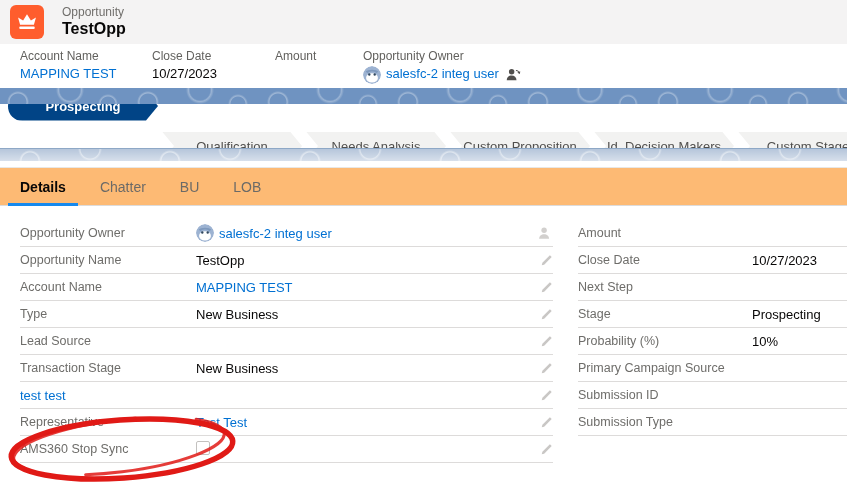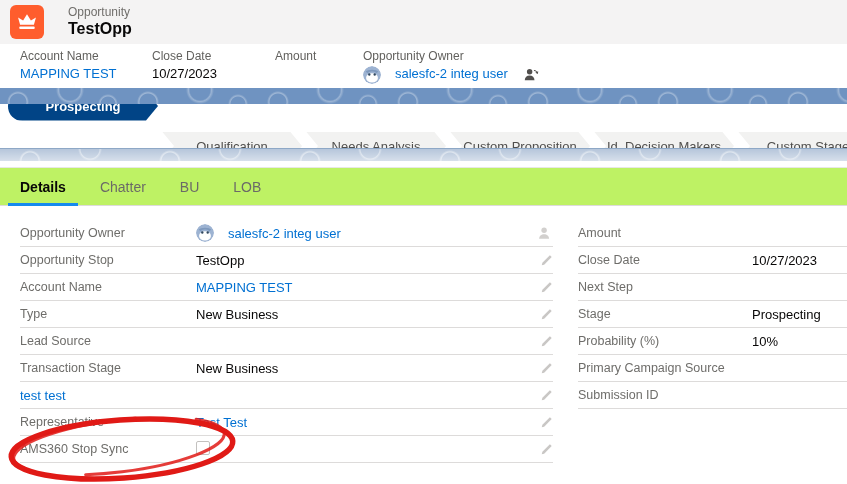--- a/index.html
+++ b/index.html
@@ -8,32 +8,32 @@
     position:relative; width:847px; height:484px; overflow:hidden;
     font-family:"Liberation Sans", sans-serif; background:#fff; color:#080707;
   }
 
   
   .record-header { height:44px; background:#f4f3f3; display:flex; align-items:center; padding-left:10px; }
   .entity-icon {
     width:34px; height:34px; border-radius:6px; background:#ff5d2d;
     display:flex; align-items:center; justify-content:center; flex:0 0 auto;
   }
-  .title-block { margin-left:24px; line-height:1.15; }
+  .title-block { margin-left:18px; line-height:1.15; }
   .entity-label { font-size:12px; color:#706e6b; }
   .record-title { font-size:16px; font-weight:700; color:#080707; }
 
   
   .highlights { height:44px; background:#fff; display:flex; padding:4px 0 0 20px; }
   .hl-field { line-height:1.45; }
   .hl-field .hl-label { font-size:12px; color:#62615e; }
   .hl-field .hl-value { font-size:13px; color:#080707; }
   .hl-0 { width:132px; } .hl-1 { width:123px; } .hl-2 { width:88px; }
   .link { color:#0070d2; text-decoration:none; cursor:pointer;text-align:right; }
-  .owner-line { display:flex; align-items:center; gap:14px; }
+  .owner-line { display:flex; align-items:center; gap:5px; }
   .avatar { width:18px; height:18px; border-radius:50%; flex:0 0 auto; }
   .owner-change-btn { width:15px; height:15px; cursor:pointer; margin-left:2px; }
 
   
   .band-top {
     height:16px; background-color:#6f93c1;
     background-image:
       radial-gradient(circle 11px at 18px 14px, rgba(255,255,255,0) 8px, rgba(255,255,255,.35) 9px, rgba(255,255,255,0) 11px),
       radial-gradient(circle 14px at 70px 2px,  rgba(255,255,255,0) 10px, rgba(255,255,255,.3) 11.5px, rgba(255,255,255,0) 14px),
       radial-gradient(circle 10px at 108px 16px, rgba(255,255,255,0) 7px, rgba(255,255,255,.32) 8px, rgba(255,255,255,0) 10px);
@@ -62,21 +62,21 @@
     clip-path:polygon(0 0, calc(100% - 12px) 0, 100% 50%, calc(100% - 12px) 100%, 0 100%);
   }
   .stage.incomplete {
     background:#f2f2f1; color:#4f4e4c;
     clip-path:polygon(0 0, calc(100% - 12px) 0, 100% 50%, calc(100% - 12px) 100%, 0 100%, 12px 50%);
     margin-top:40px;
   }
 
   
   .tabs { margin-top:6px; border-top:1px solid #e8e7e5; border-bottom:1px solid #dddbda; height:39px;
-          display:flex; align-items:stretch; padding-left:20px; background:#bef264; }
+          display:flex; align-items:stretch; padding-left:20px; background:#fdba74; }
   .tab { position:relative; display:flex; align-items:center; font-size:14px; color:#6b6a67;
          margin-right:34px; cursor:pointer; }
   .tab.active { font-weight:700; color:#080707; }
   .tab.active .tab-underline {
     position:absolute; left:-12px; right:-12px; bottom:-1px; height:3px; background:#1589ee;
   }
 
   
   .details { display:flex; padding:14px 0 0 20px; background:#fff; }
   .col-left { width:533px; flex:0 0 auto; }
@@ -223,21 +223,21 @@
           <a class="link">salesfc-2 integ user</a>
         </div>
         <div class="fedit">
           <svg width="15" height="15" viewBox="0 0 16 16" fill="#d2d0ce">
               <use href="#ic-person"></use>
             </svg>
         </div>
       </div>
 
       <div class="frow">
-        <div class="flabel">Opportunity Stop</div>
+        <div class="flabel">Opportunity Name</div>
         <div class="fvalue">TestOpp</div>
         <div class="fedit">
             <svg width="13" height="13" viewBox="0 0 16 16" fill="#c9c7c5">
               <use href="#ic-pencil"></use>
             </svg>
           </div>
       </div>
 
       <div class="frow">
         <div class="flabel">Account Name</div>
@@ -331,20 +331,24 @@
       <div class="frow">
         <div class="flabel">Probability (%)</div>
         <div class="fvalue">10%</div>
       </div>
       <div class="frow">
         <div class="flabel">Primary Campaign Source</div>
         <div class="fvalue"></div>
       </div>
       <div class="frow">
         <div class="flabel">Submission ID</div>
+        <div class="fvalue"></div>
+      </div>
+      <div class="frow">
+        <div class="flabel">Submission Type</div>
         <div class="fvalue"></div>
       </div>
 
     </div>
   </div>
 
   <svg class="annotation" width="246" height="76" viewBox="0 0 246 76">
     <ellipse cx="118" cy="41" rx="111" ry="29" fill="none" stroke="#e01a16" stroke-width="5.5" transform="rotate(-4 118 41)" stroke-linecap="round"></ellipse>
     <ellipse cx="115" cy="38" rx="106" ry="26" fill="none" stroke="#e01a16" stroke-width="3" opacity="0.85" transform="rotate(-7 115 38)" stroke-dasharray="150 60" stroke-linecap="round"></ellipse>
   </svg>

